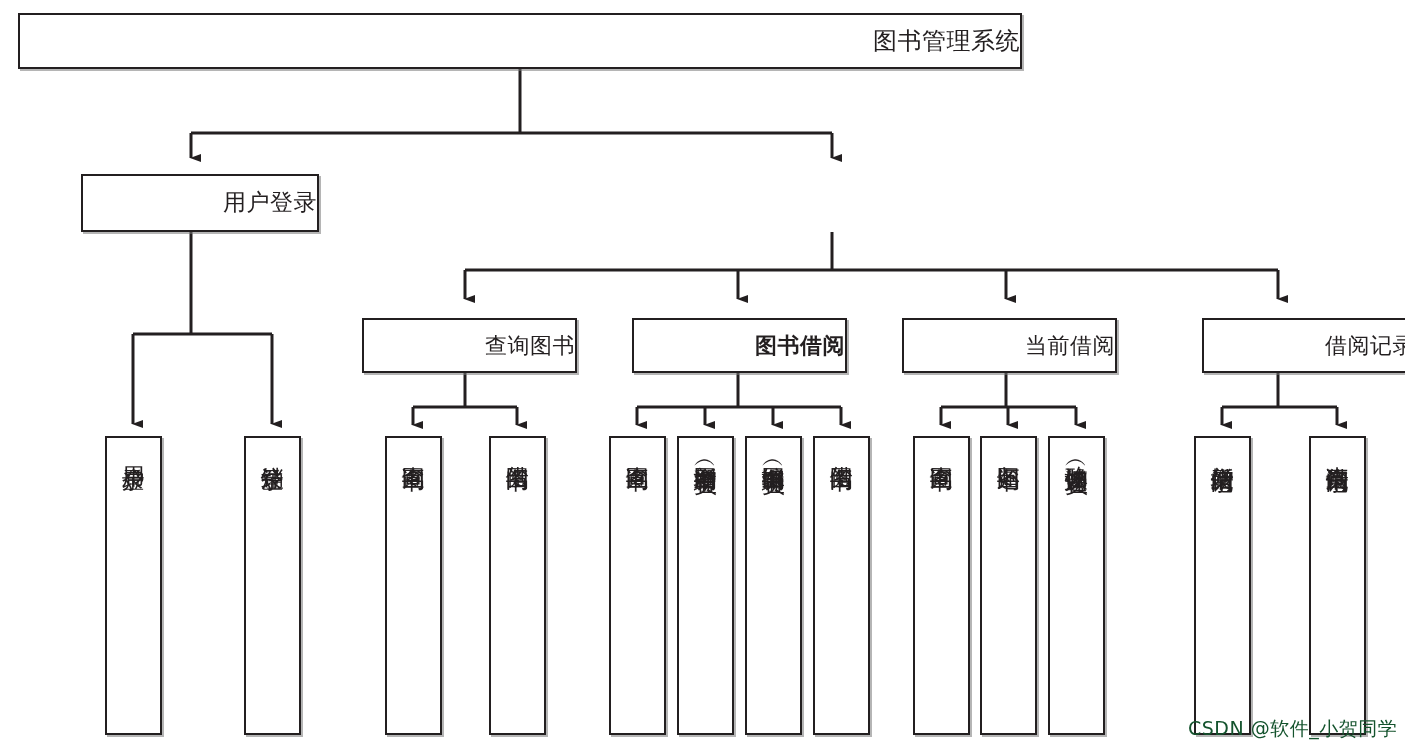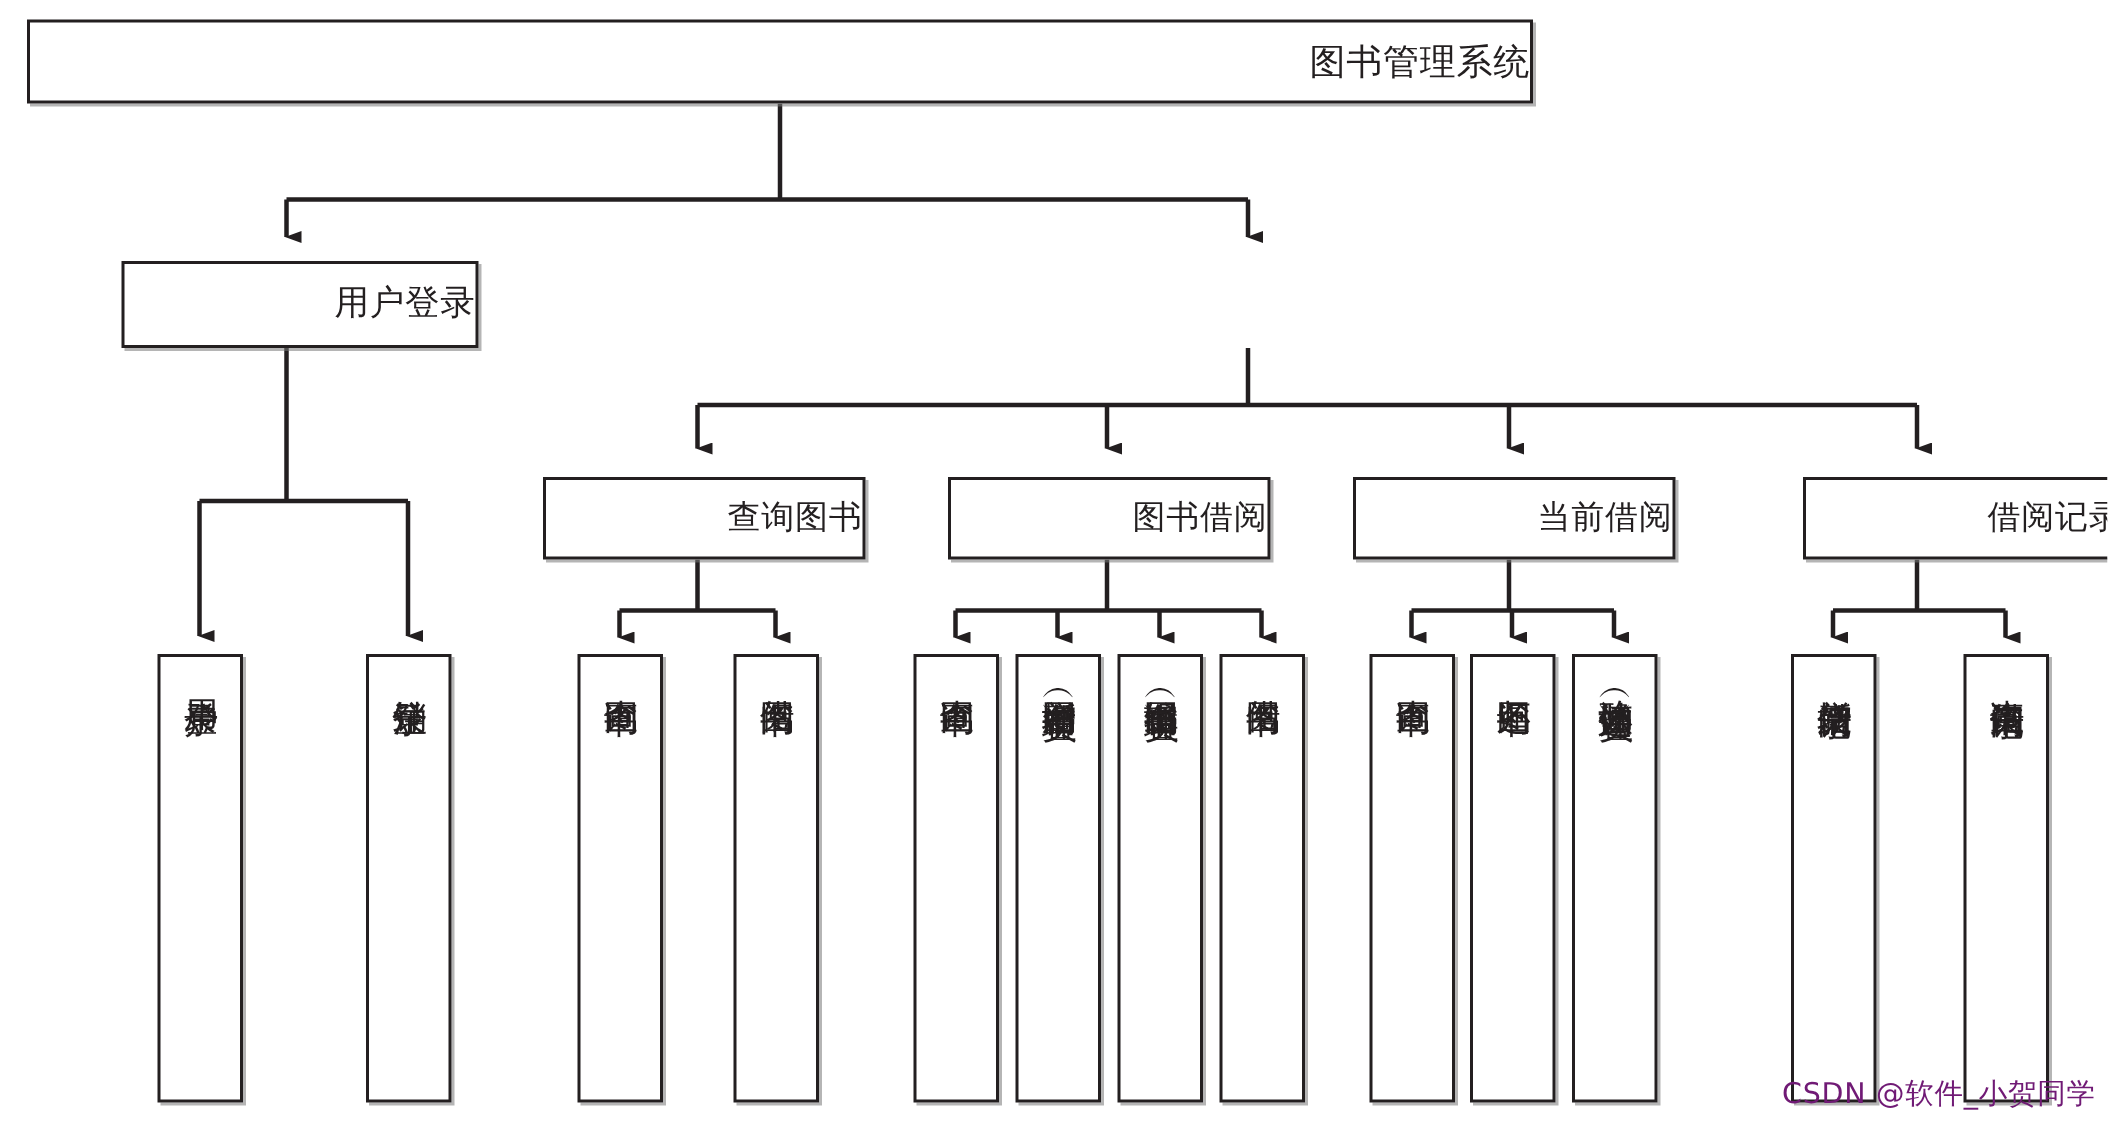--- a/index.html
+++ b/index.html
@@ -65,21 +65,21 @@
     text-orientation: upright;
     white-space: nowrap;
     letter-spacing: 1px;
     max-height: 280px;
   }
   .watermark {
     position: absolute;
     left: 1188px;
     top: 716px;
     font-size: 19px;
-    color: #701a75;
+    color: #14532d;
     letter-spacing: 0.5px;
     white-space: nowrap;
     z-index: 5;
     font-family: "DejaVu Sans", "Liberation Sans", sans-serif;
   }
 </style>
 </head>
 <body>
 
 <div id="canvas">
@@ -140,21 +140,21 @@
 
   <div class="node horiz lvl2" style="left:81px; top:174px; width:238px; height:58px;">
     <span class="label">用户登录</span>
   </div>
 
 
   <div class="node horiz lvl3" style="left:362px; top:318px; width:215px; height:55px;">
     <span class="label">查询图书</span>
   </div>
 
-  <div class="node horiz lvl3" style="left:632px; top:318px; width:215px; height:55px;">
+  <div class="node horiz lvl3" style="left:632px; top:318px; width:215px; height:55px;font-weight:bold;">
     <span class="label">图书借阅</span>
   </div>
 
   <div class="node horiz lvl3" style="left:902px; top:318px; width:215px; height:55px;">
     <span class="label">当前借阅</span>
   </div>
 
   <div class="node horiz lvl3" style="left:1172px; top:318px; width:215px; height:55px;margin-left:30px;">
     <span class="label">借阅记录</span>
   </div>

